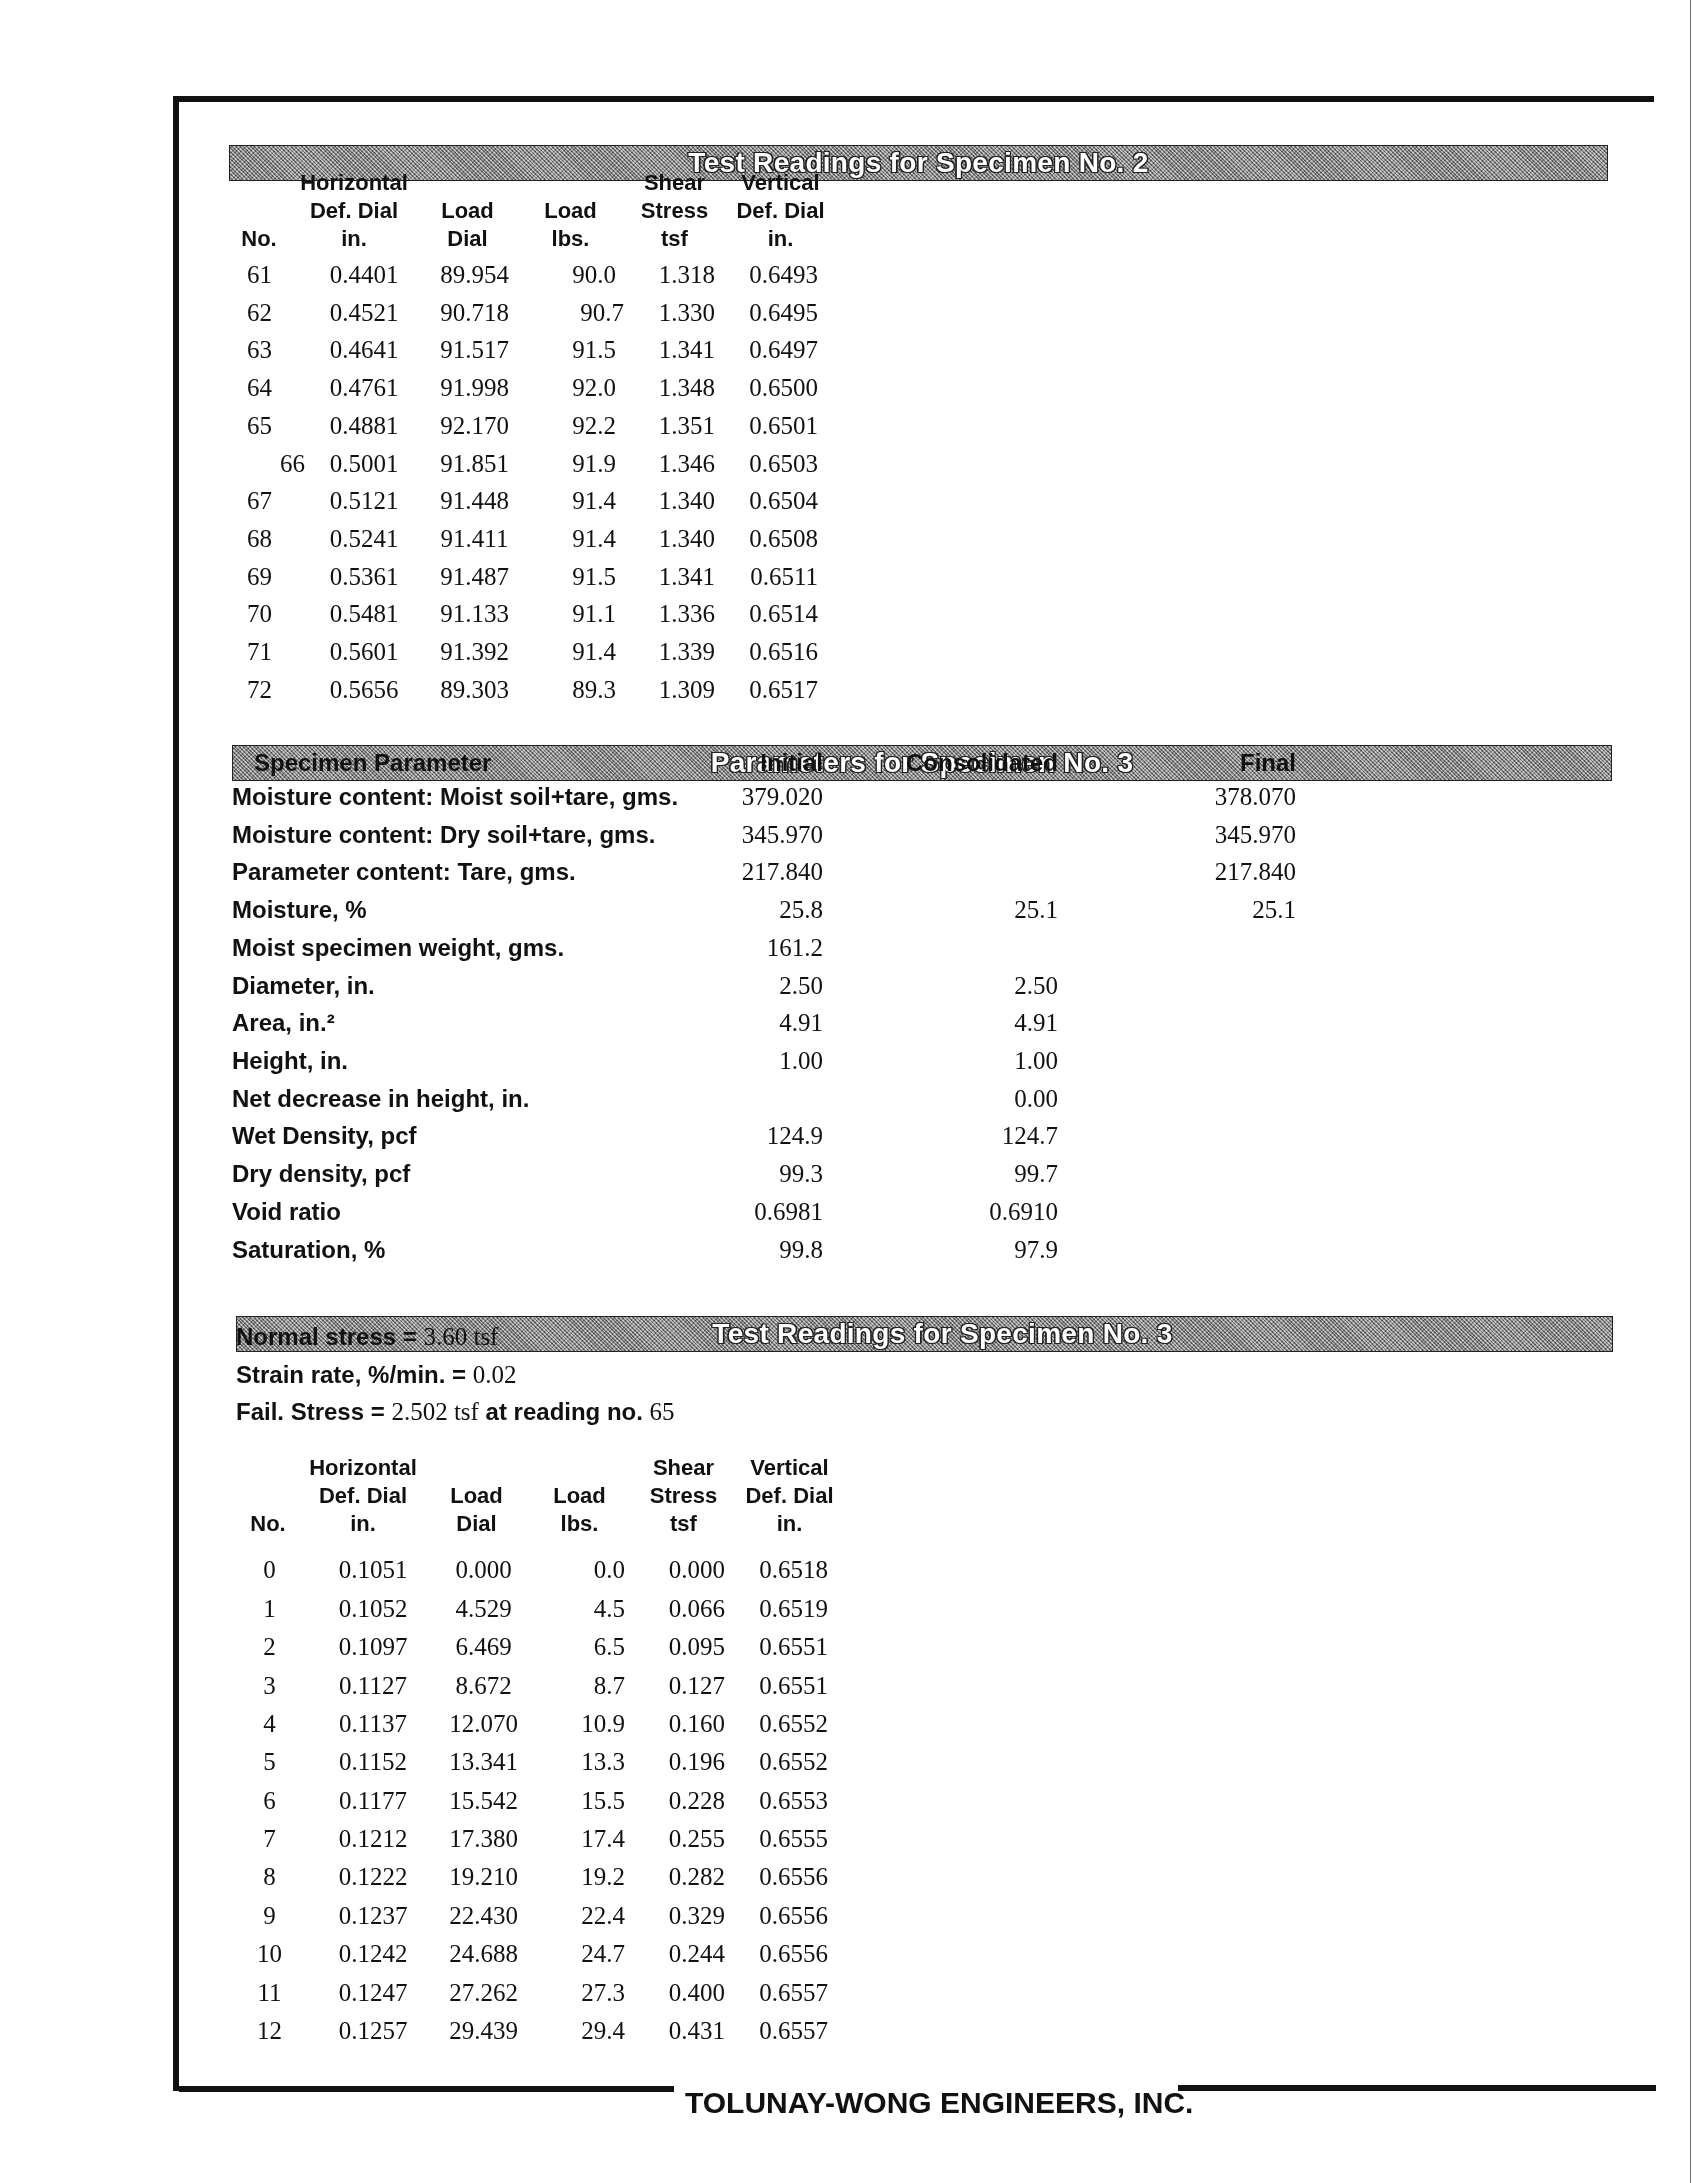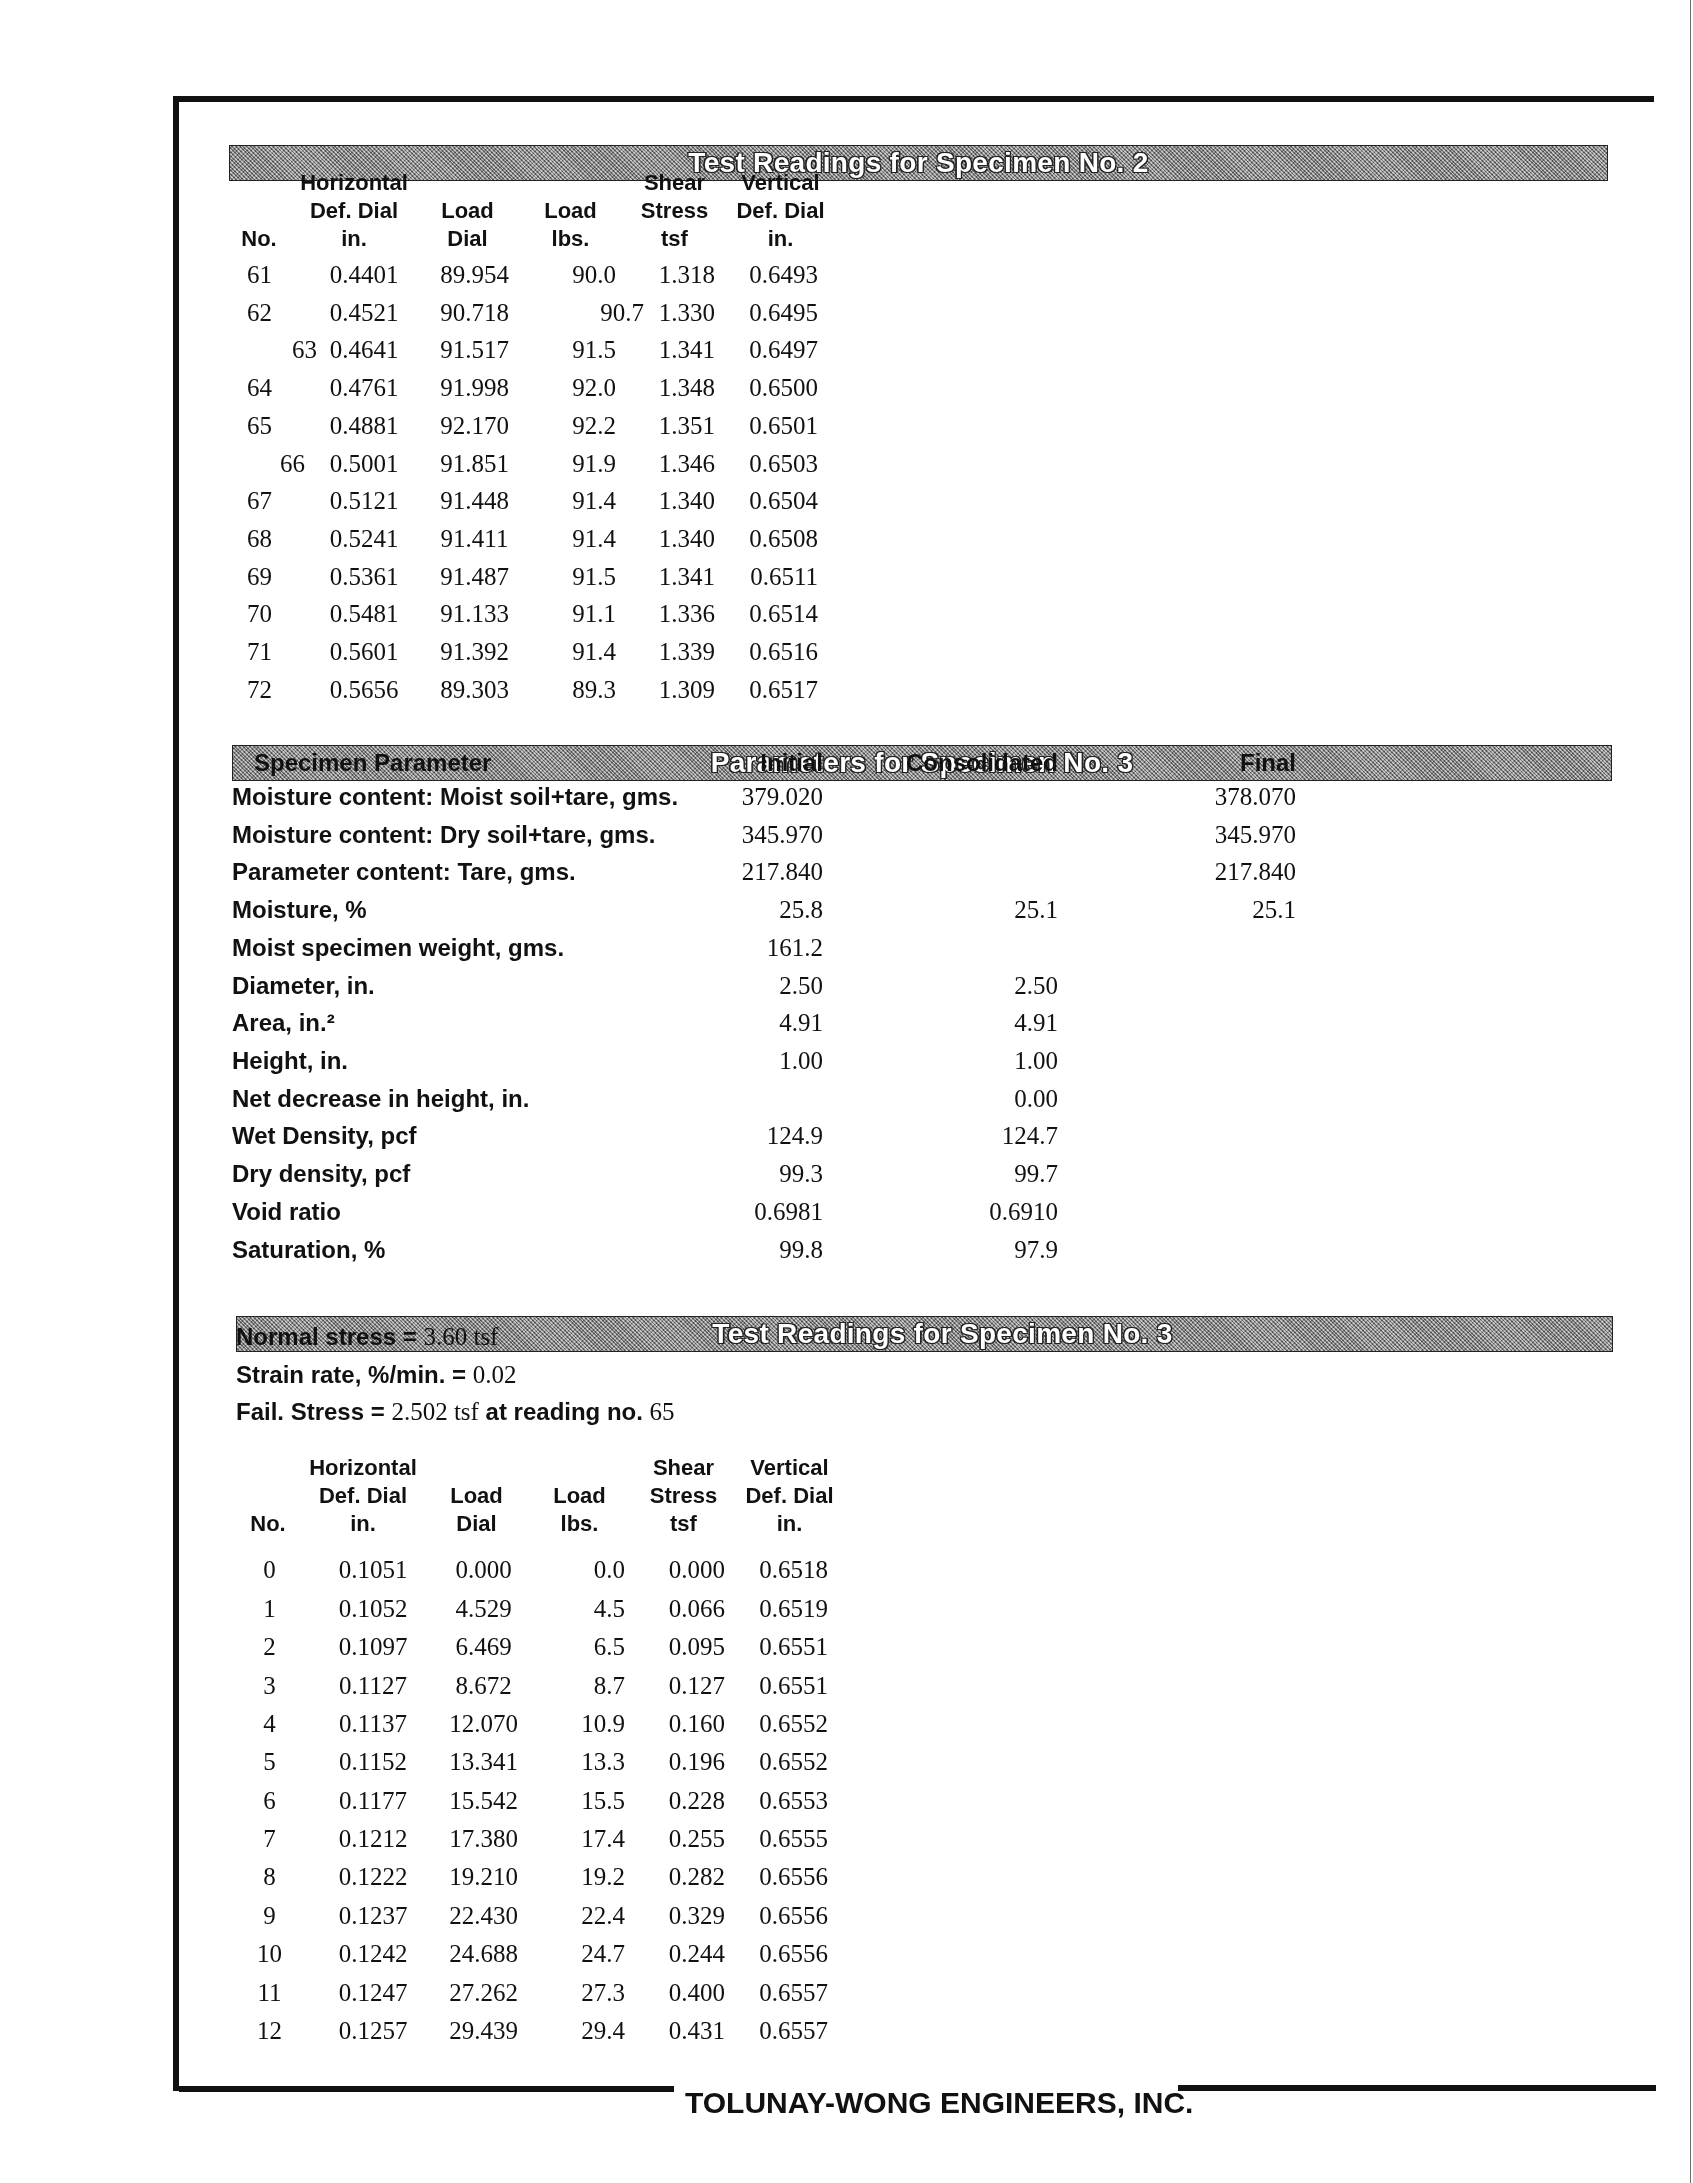--- a/index.html
+++ b/index.html
@@ -83,26 +83,26 @@
       <div class="abs serif cell c" style="left: 306px; width: 116px; top: 256px;">0.4401</div>
       <div class="abs serif cell c" style="left: 425px; width: 99px; top: 256px;">89.954</div>
       <div class="abs serif cell r" style="left: 537px; width: 79px; top: 256px;">90.0</div>
       <div class="abs serif cell r" style="left: 636px; width: 79px; top: 256px;">1.318</div>
       <div class="abs serif cell r" style="left: 732px; width: 86px; top: 256px;">0.6493</div>
     </div>
     <div>
       <div class="abs serif cell c" style="left: 239px; width: 41px; top: 294px;">62</div>
       <div class="abs serif cell c" style="left: 306px; width: 116px; top: 294px;">0.4521</div>
       <div class="abs serif cell c" style="left: 425px; width: 99px; top: 294px;">90.718</div>
-      <div class="abs serif cell r" style="left: 565px; width: 79px; top: 294px;">90.7</div>
+      <div class="abs serif cell r" style="left: 545px; width: 79px; top: 294px;">90.7</div>
       <div class="abs serif cell r" style="left: 636px; width: 79px; top: 294px;">1.330</div>
       <div class="abs serif cell r" style="left: 732px; width: 86px; top: 294px;">0.6495</div>
     </div>
     <div>
-      <div class="abs serif cell c" style="left: 239px; width: 41px; top: 331px; margin-left: 45px;">63</div>
+      <div class="abs serif cell c" style="left: 239px; width: 41px; top: 331px;">63</div>
       <div class="abs serif cell c" style="left: 306px; width: 116px; top: 331px;">0.4641</div>
       <div class="abs serif cell c" style="left: 425px; width: 99px; top: 331px;">91.517</div>
       <div class="abs serif cell r" style="left: 537px; width: 79px; top: 331px;">91.5</div>
       <div class="abs serif cell r" style="left: 636px; width: 79px; top: 331px;">1.341</div>
       <div class="abs serif cell r" style="left: 732px; width: 86px; top: 331px;">0.6497</div>
     </div>
     <div>
       <div class="abs serif cell c" style="left: 239px; width: 41px; top: 369px;">64</div>
       <div class="abs serif cell c" style="left: 306px; width: 116px; top: 369px;">0.4761</div>
       <div class="abs serif cell c" style="left: 425px; width: 99px; top: 369px;">91.998</div>

